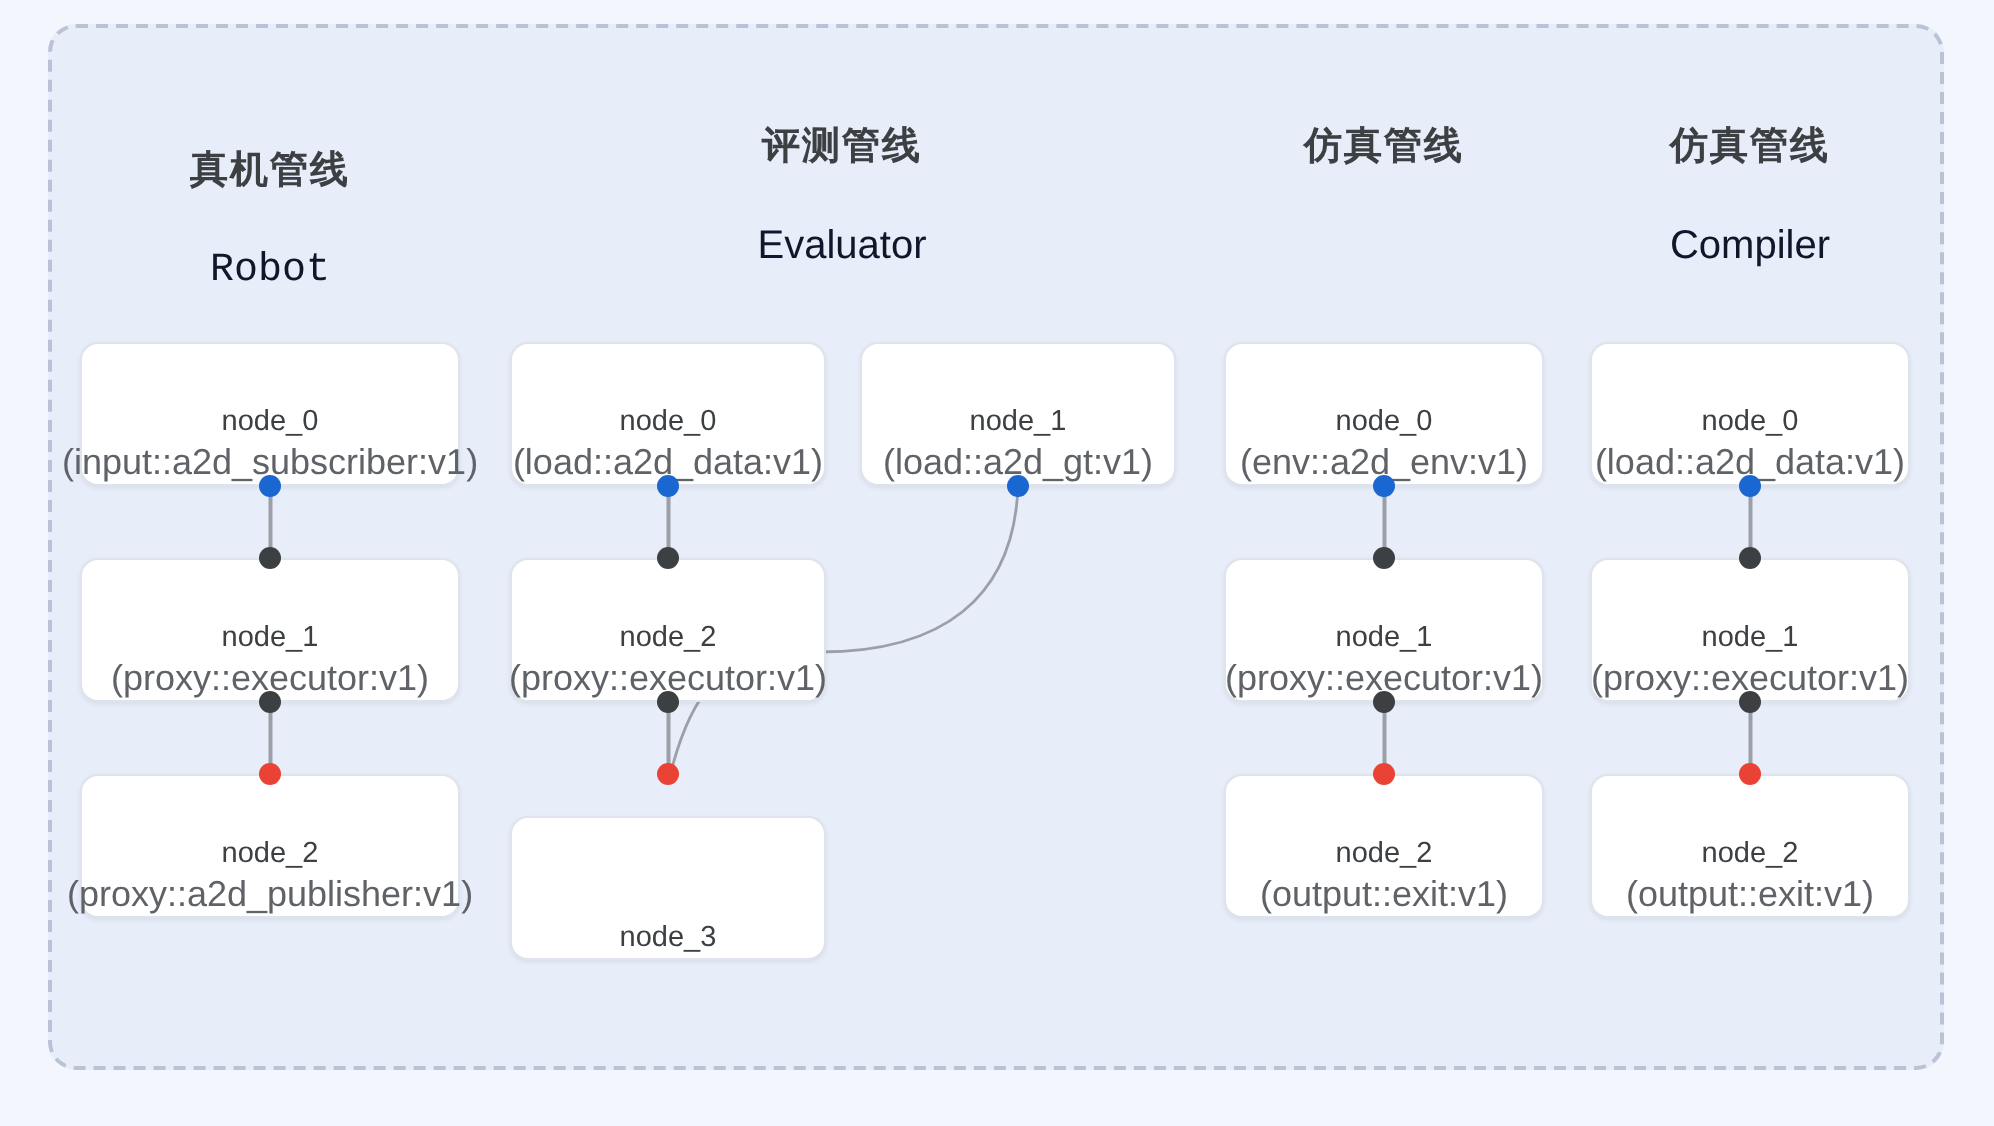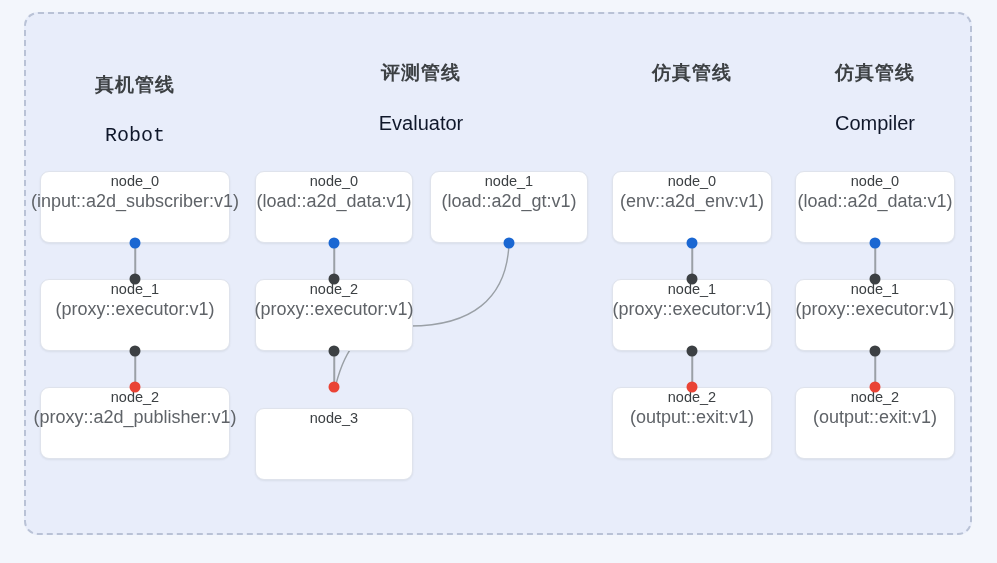--- a/index.html
+++ b/index.html
@@ -51,21 +51,21 @@
   .node {
     position: absolute;
     box-sizing: border-box;
     background: #ffffff;
     border: 1px solid #dfe3ec;
     border-radius: 9px;
     box-shadow: 0 1px 2px rgba(60,64,67,0.09);
     display: flex;
     flex-direction: column;
     align-items: center;
-    justify-content: flex-start;
+    justify-content: flex-end;
     z-index: 3;
   }
   .node-title {
     font-size: 14.5px;
     color: #3c4043;
     line-height: 19px;
   }
   .node-sub {
     font-size: 18px;
     color: #5f6368;

